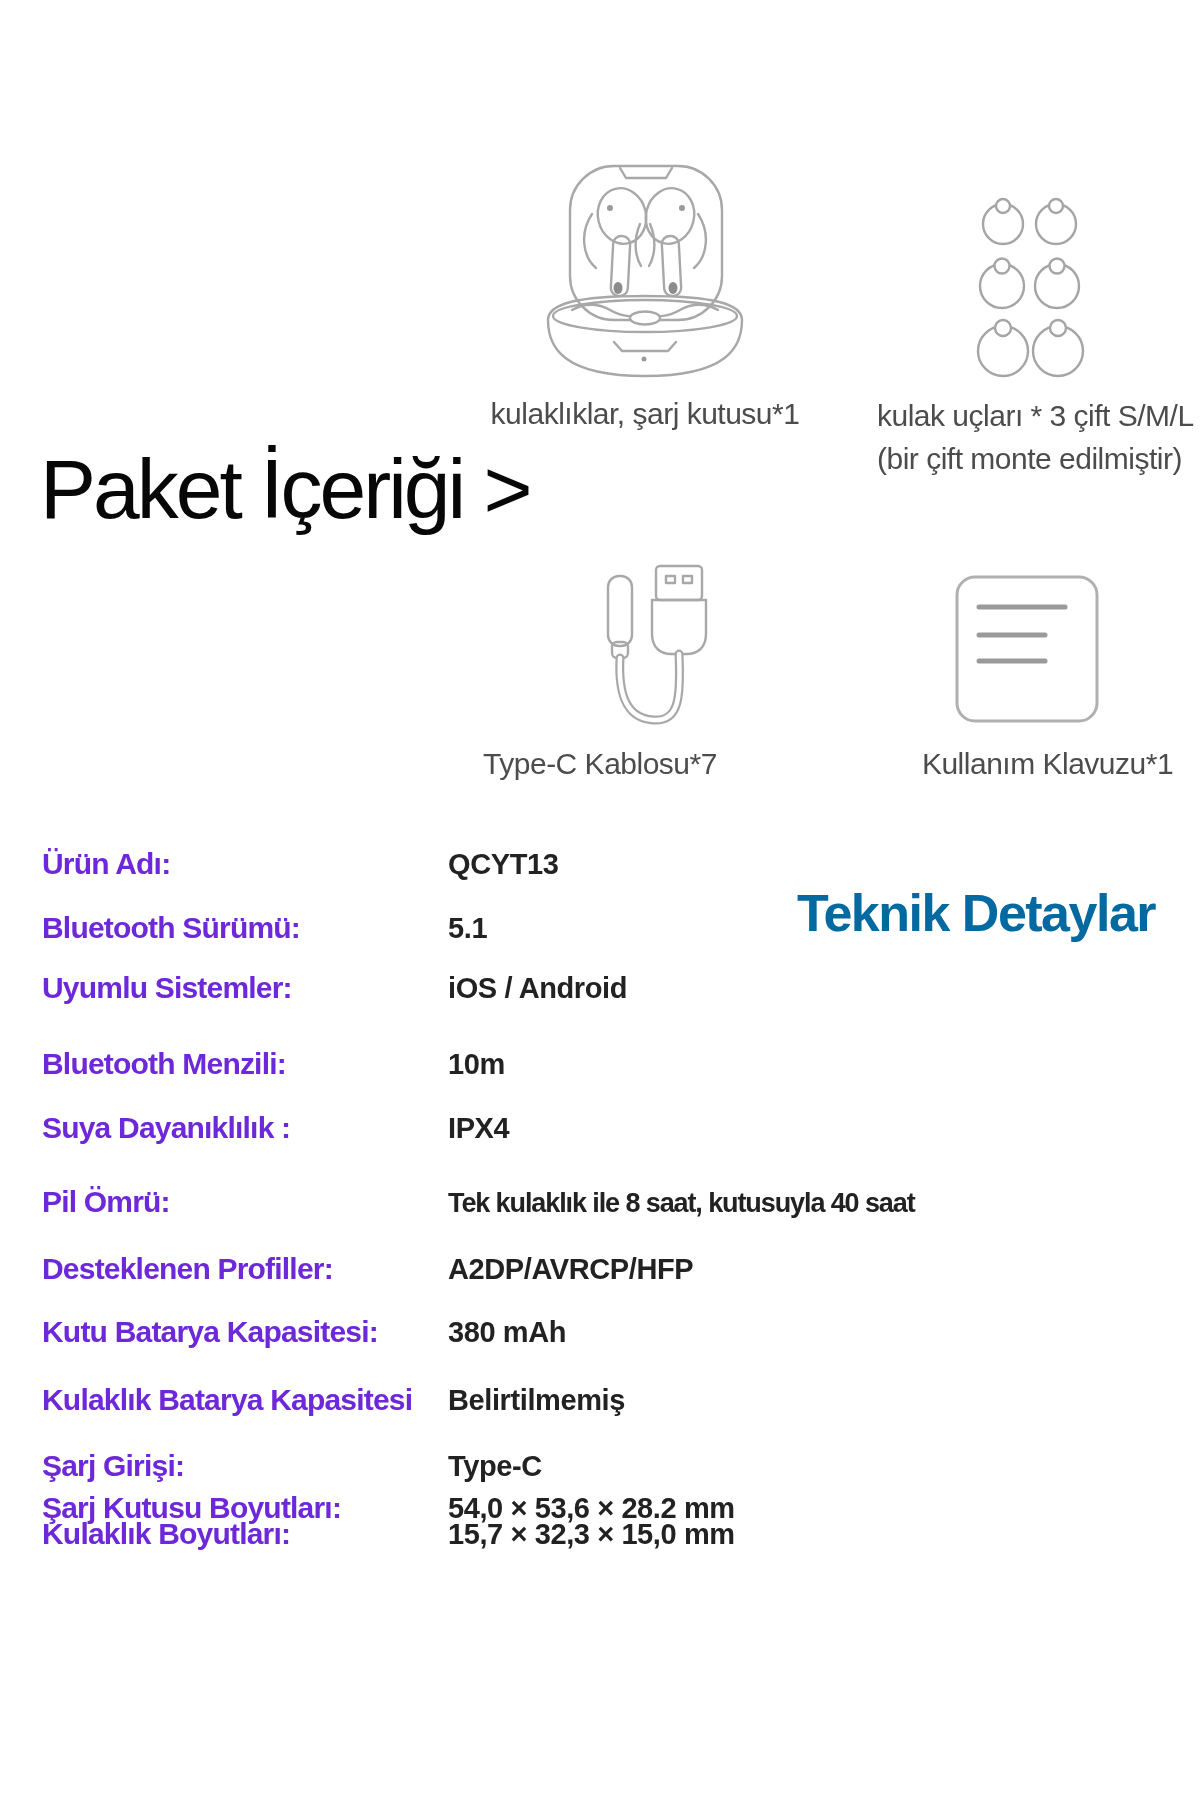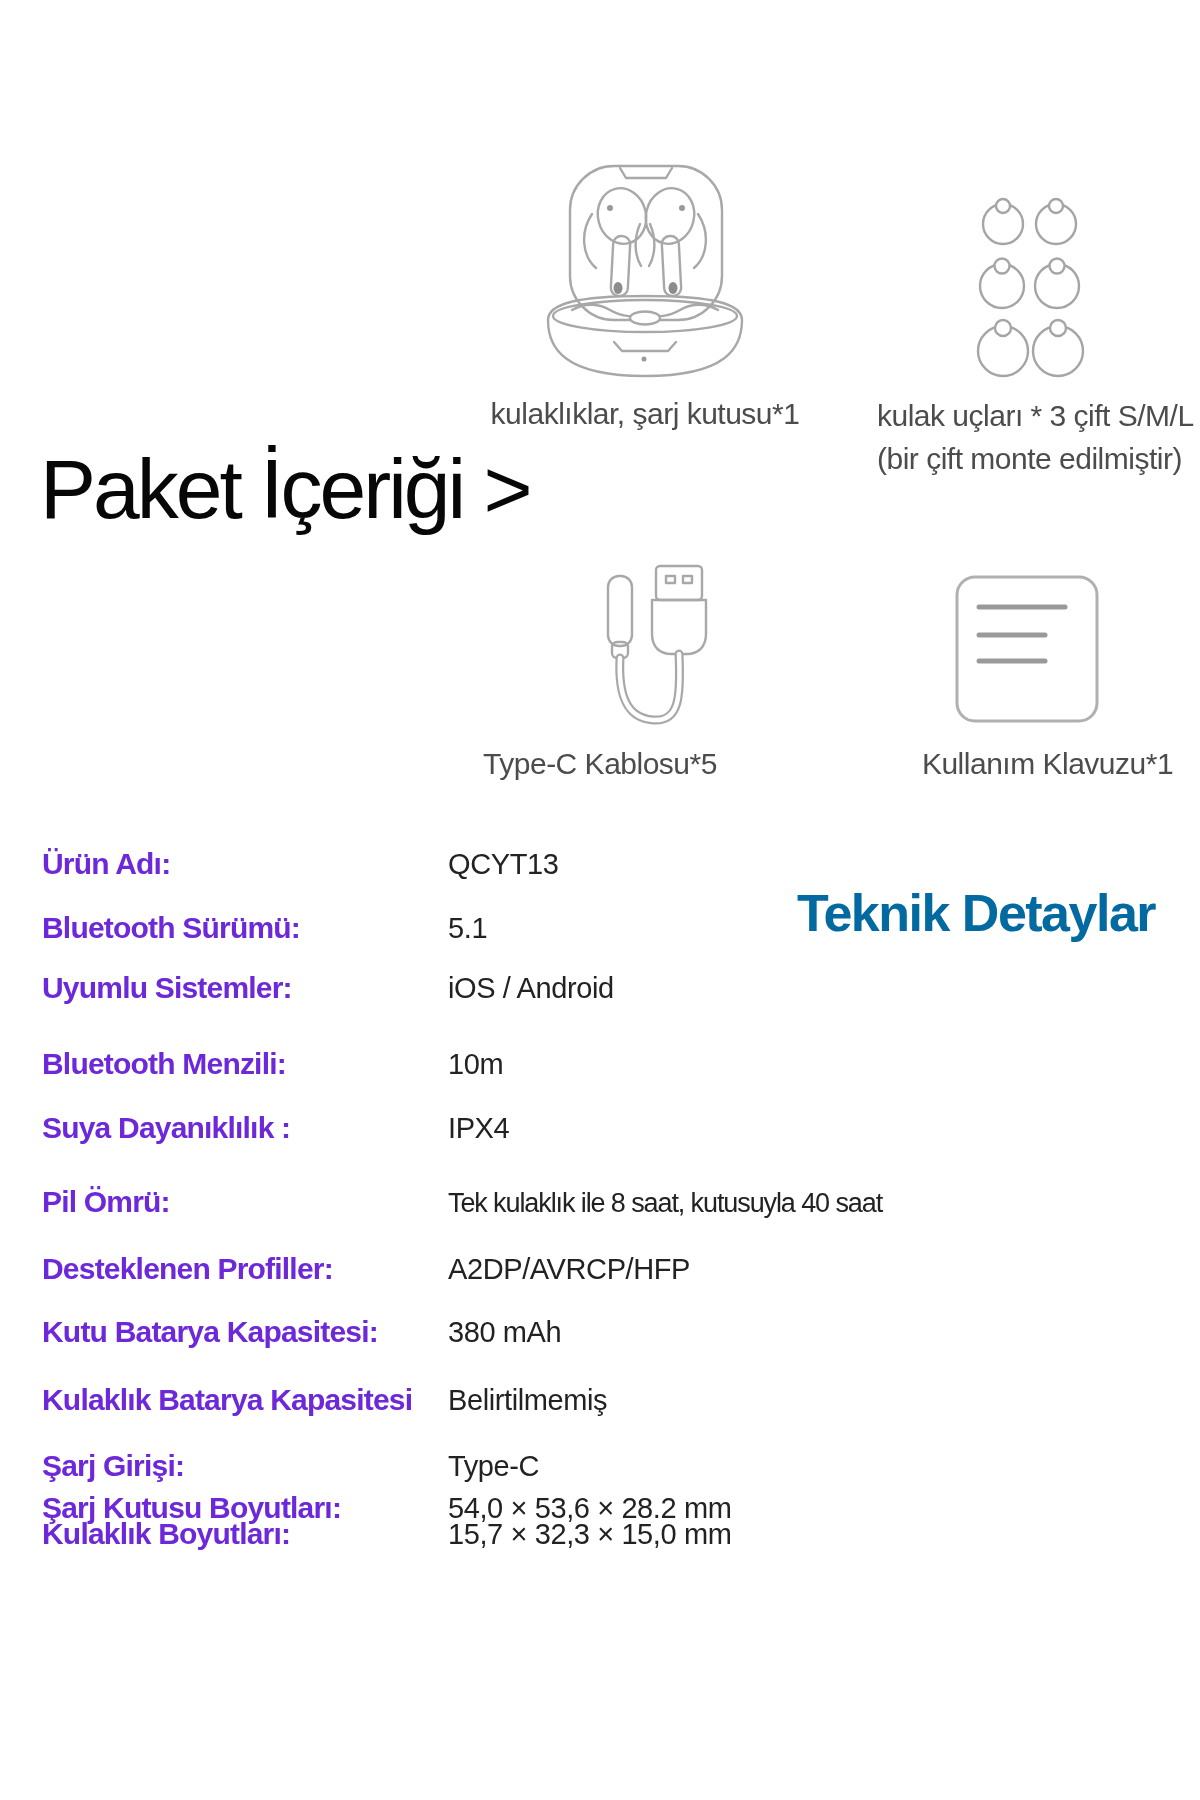--- a/index.html
+++ b/index.html
@@ -20,21 +20,21 @@
     position:absolute;color:#4c4c4c;font-size:30px;letter-spacing:-0.5px;
     line-height:43px;white-space:nowrap;
   }
   .caption.center{text-align:center;}
   .spec-row{position:absolute;left:42px;white-space:nowrap;line-height:34px;}
   .spec-label{
     display:inline-block;width:406px;font-size:30px;font-weight:700;
     letter-spacing:-0.8px;color:#6d28d9;vertical-align:baseline;
   }
   .spec-value{
-    display:inline-block;font-size:29px;font-weight:400;color:#222222;
+    display:inline-block;font-size:29px;font-weight:700;color:#222222;
     letter-spacing:-0.4px;vertical-align:baseline;
   }
   .spec-value.small{font-size:27px;letter-spacing:-1.1px;margin-top:6px;}
 </style>
 </head>
 <body>
 
 <div class="page">
 
   <svg style="left:540px;top:152px" width="210" height="245" viewBox="0 0 210 245" fill="none" stroke="#a8a8a8" stroke-width="2.4" stroke-linecap="round" stroke-linejoin="round">
@@ -96,21 +96,21 @@
     <path d="M25,108 C23,146 32,168 58,170 C84,172 86,148 84,104" stroke="#ffffff" stroke-width="4.5"></path>
   </svg>
 
   <svg style="left:953px;top:573px" width="148" height="152" viewBox="0 0 148 152" fill="none" stroke="#b0b0b0" stroke-width="3" stroke-linecap="round">
     <rect x="4" y="4" width="140" height="144" rx="18"></rect>
     <path d="M26,34 L112,34" stroke="#9a9a9a" stroke-width="5"></path>
     <path d="M26,62 L92,62" stroke="#9a9a9a" stroke-width="5"></path>
     <path d="M26,88 L92,88" stroke="#9a9a9a" stroke-width="5"></path>
   </svg>
 
-  <div class="caption center" style="left:480px;top:742px;width:240px">Type-C Kablosu*5</div>
+  <div class="caption center" style="left:480px;top:742px;width:240px">Type-C Kablosu*7</div>
   <div class="caption center" style="left:915px;top:742px;width:265px">Kullanım Klavuzu*1</div>
 
   <div class="heading-2">Teknik Detaylar</div>
 
   <div class="spec-row" style="top:847px">
     <span class="spec-label">Ürün Adı:</span><span class="spec-value">QCYT13</span>
   </div>
   <div class="spec-row" style="top:911px">
     <span class="spec-label">Bluetooth Sürümü:</span><span class="spec-value">5.1</span>
   </div>

